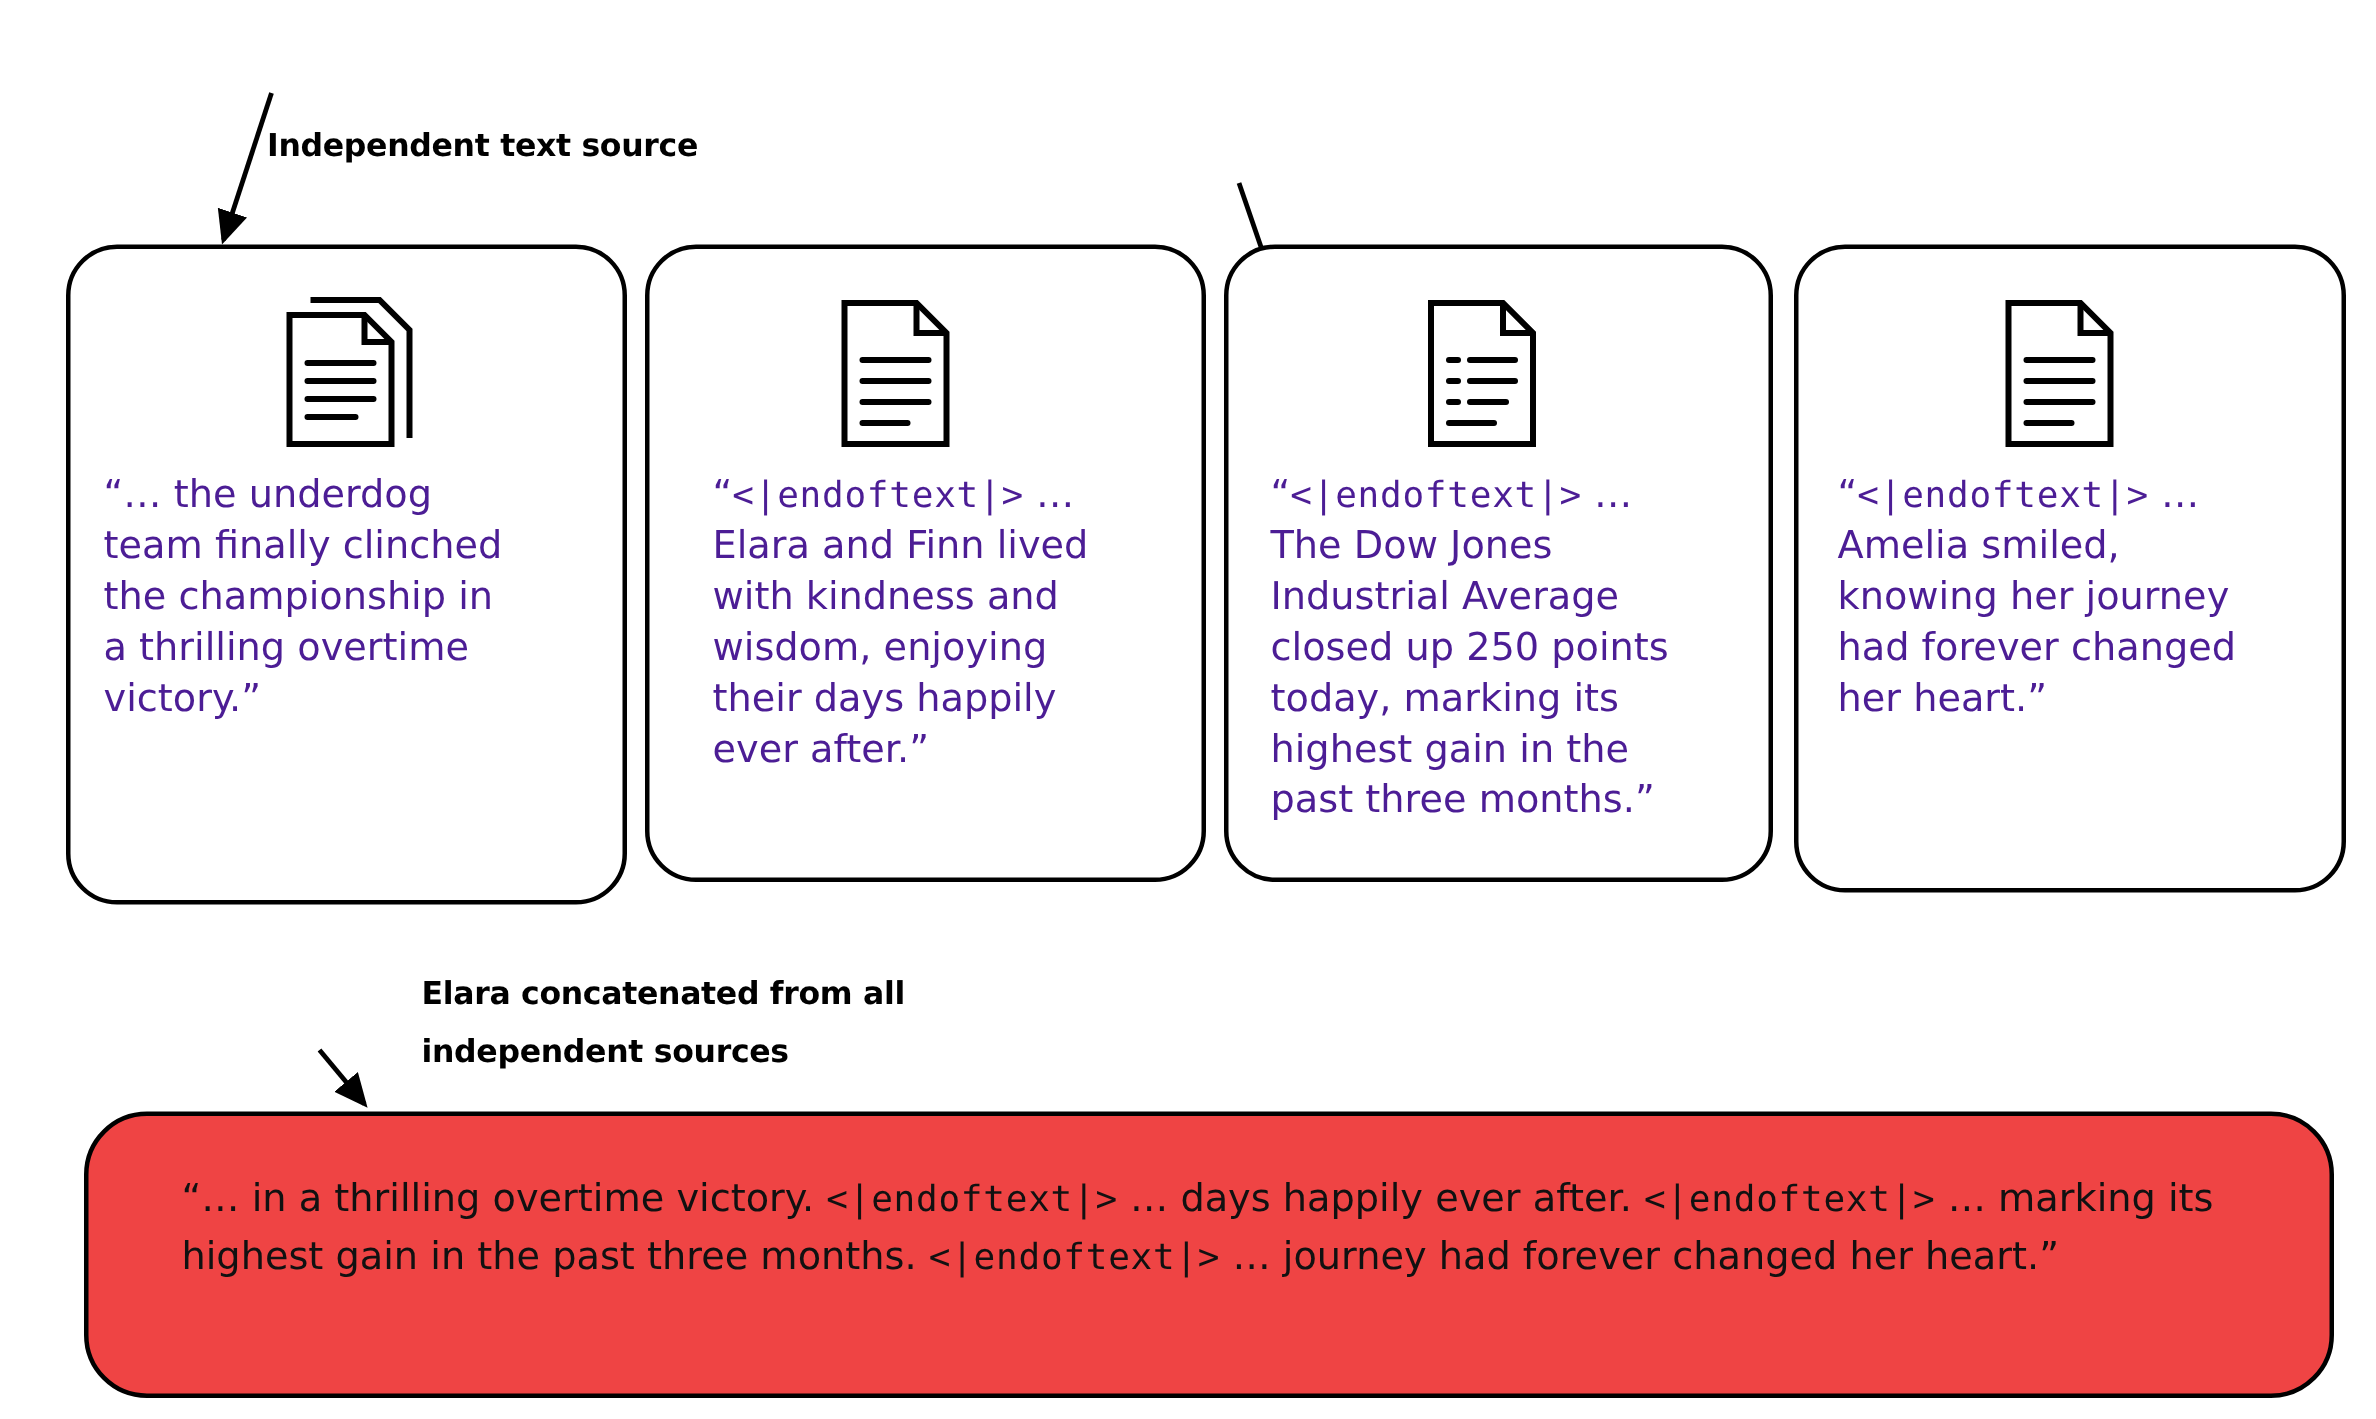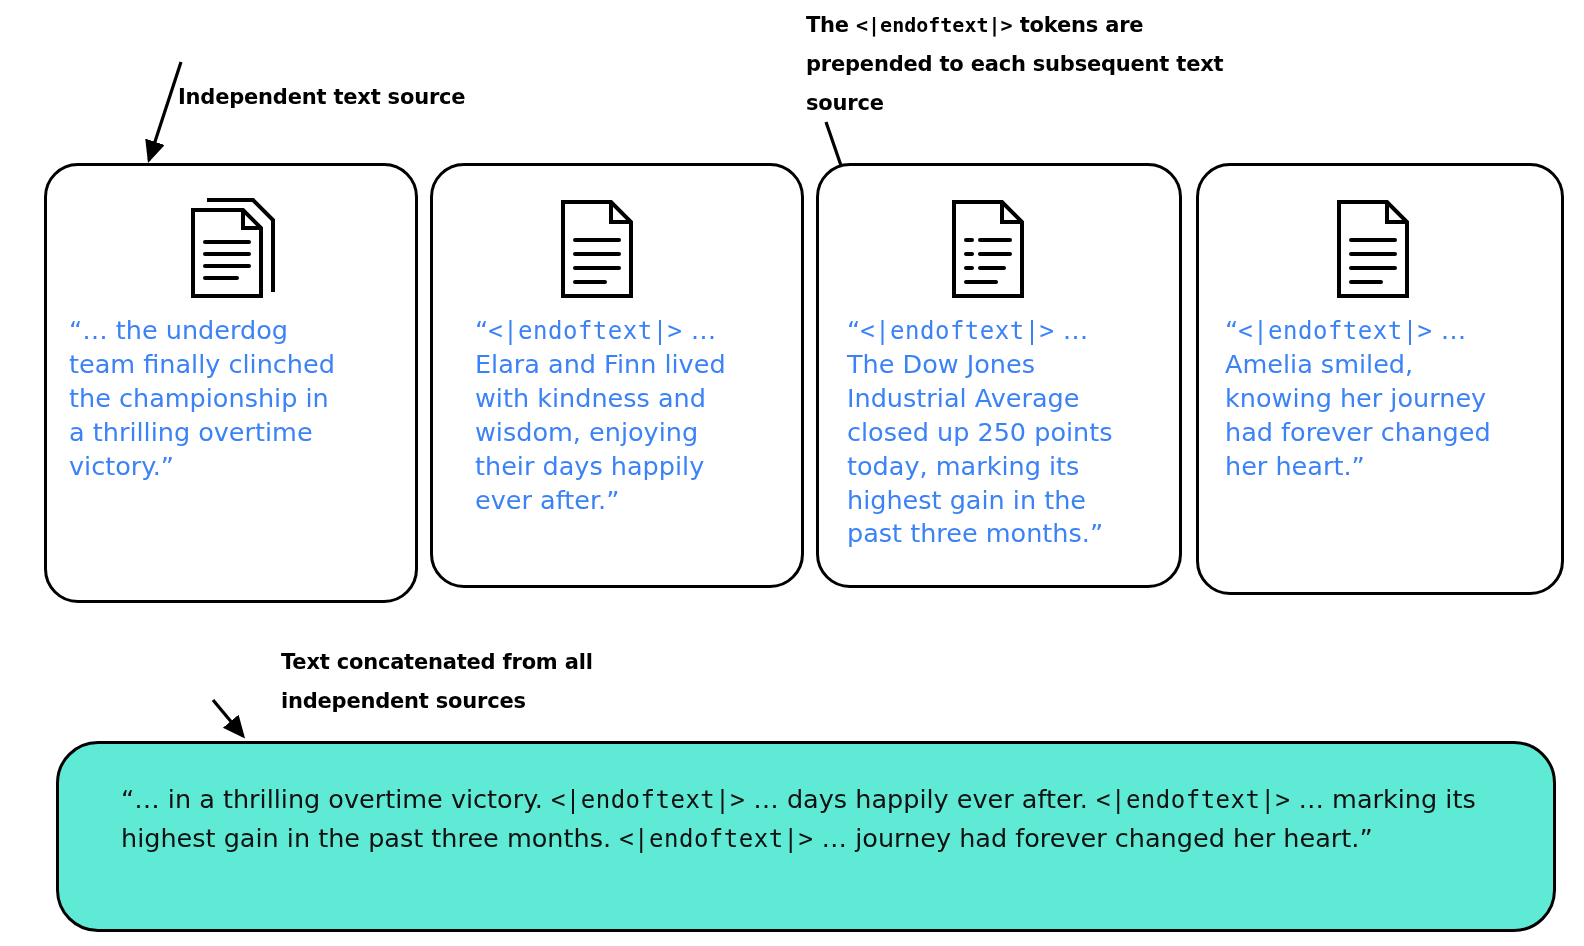--- a/index.html
+++ b/index.html
@@ -86,21 +86,21 @@
   #card-2 .doc-icon { justify-content: flex-start; padding-left: 125px; }
   #card-3 .doc-icon { justify-content: flex-start; padding-left: 130px; }
 
   .card-text {
     position: absolute;
     left: 24px;
     right: 14px;
     top: 147px;
     font-size: 25.5px;
     line-height: 1.33;
-    color: #3b82f6;
+    color: #4c1d95;
     white-space: pre-wrap;
   }
   #card-0 .card-text { left: 22px; right: 12px; top: 148px; }
   #card-1 .card-text { left: 42px; right: 10px; top: 148px; }
   #card-2 .card-text { left: 28px; right: 10px; top: 148px; }
   #card-3 .card-text { left: 26px; right: 10px; top: 148px; }
 
   .eot {
     font-family: "DejaVu Sans Mono", monospace;
     font-size: 24px;
@@ -110,21 +110,21 @@
   
   #concat-box {
     position: absolute;
     left: 56px;
     top: 741px;
     width: 1500px;
     height: 191px;
     box-sizing: border-box;
     border: 3px solid #000;
     border-radius: 42px;
-    background: #5eead4;
+    background: #ef4444;
   }
   #concat-text {
     position: absolute;
     left: 62px;
     right: 34px;
     top: 36px;
     font-size: 25.5px;
     line-height: 1.53;
     color: #111;
   }
@@ -140,25 +140,22 @@
         <path d="M0,0 L7,3.2 L0,6.4 z" fill="#000"></path>
       </marker>
     </defs>
     <path d="M181,62 L149,160" stroke="#000" stroke-width="3.2" fill="none" marker-end="url(#ah)"></path>
     <path d="M826,122 L889,305" stroke="#000" stroke-width="3.2" fill="none" marker-end="url(#ah)"></path>
     <path d="M213,700 L243,736" stroke="#000" stroke-width="3.2" fill="none" marker-end="url(#ah)"></path>
   </svg>
 
   <div class="annot" id="annot-independent">Independent text source</div>
 
-  <div class="annot" id="annot-endoftext">
-    <span>The </span><span class="mono">&lt;|endoftext|&gt;</span><span> tokens are prepended to each subsequent text source</span>
-  </div>
-
-  <div class="annot" id="annot-concat">Text concatenated from all independent sources</div>
+
+  <div class="annot" id="annot-concat">Elara concatenated from all independent sources</div>
 
   <div class="card" id="card-0">
     <div class="doc-icon">
       <svg width="96" height="112" viewBox="0 0 96 112">
         <path d="M6,14 H56 L74,32 V100 H6 Z" fill="#fff" stroke="#000" stroke-width="4"></path>
         <path d="M20,4 H66 L86,24 V96" fill="none" stroke="#000" stroke-width="4"></path>
         <path d="M56,14 V32 H74" fill="none" stroke="#000" stroke-width="4"></path>
         <g stroke="#000" stroke-width="4" stroke-linecap="round">
           <line x1="18" y1="46" x2="62" y2="46"></line>
           <line x1="18" y1="58" x2="62" y2="58"></line>

